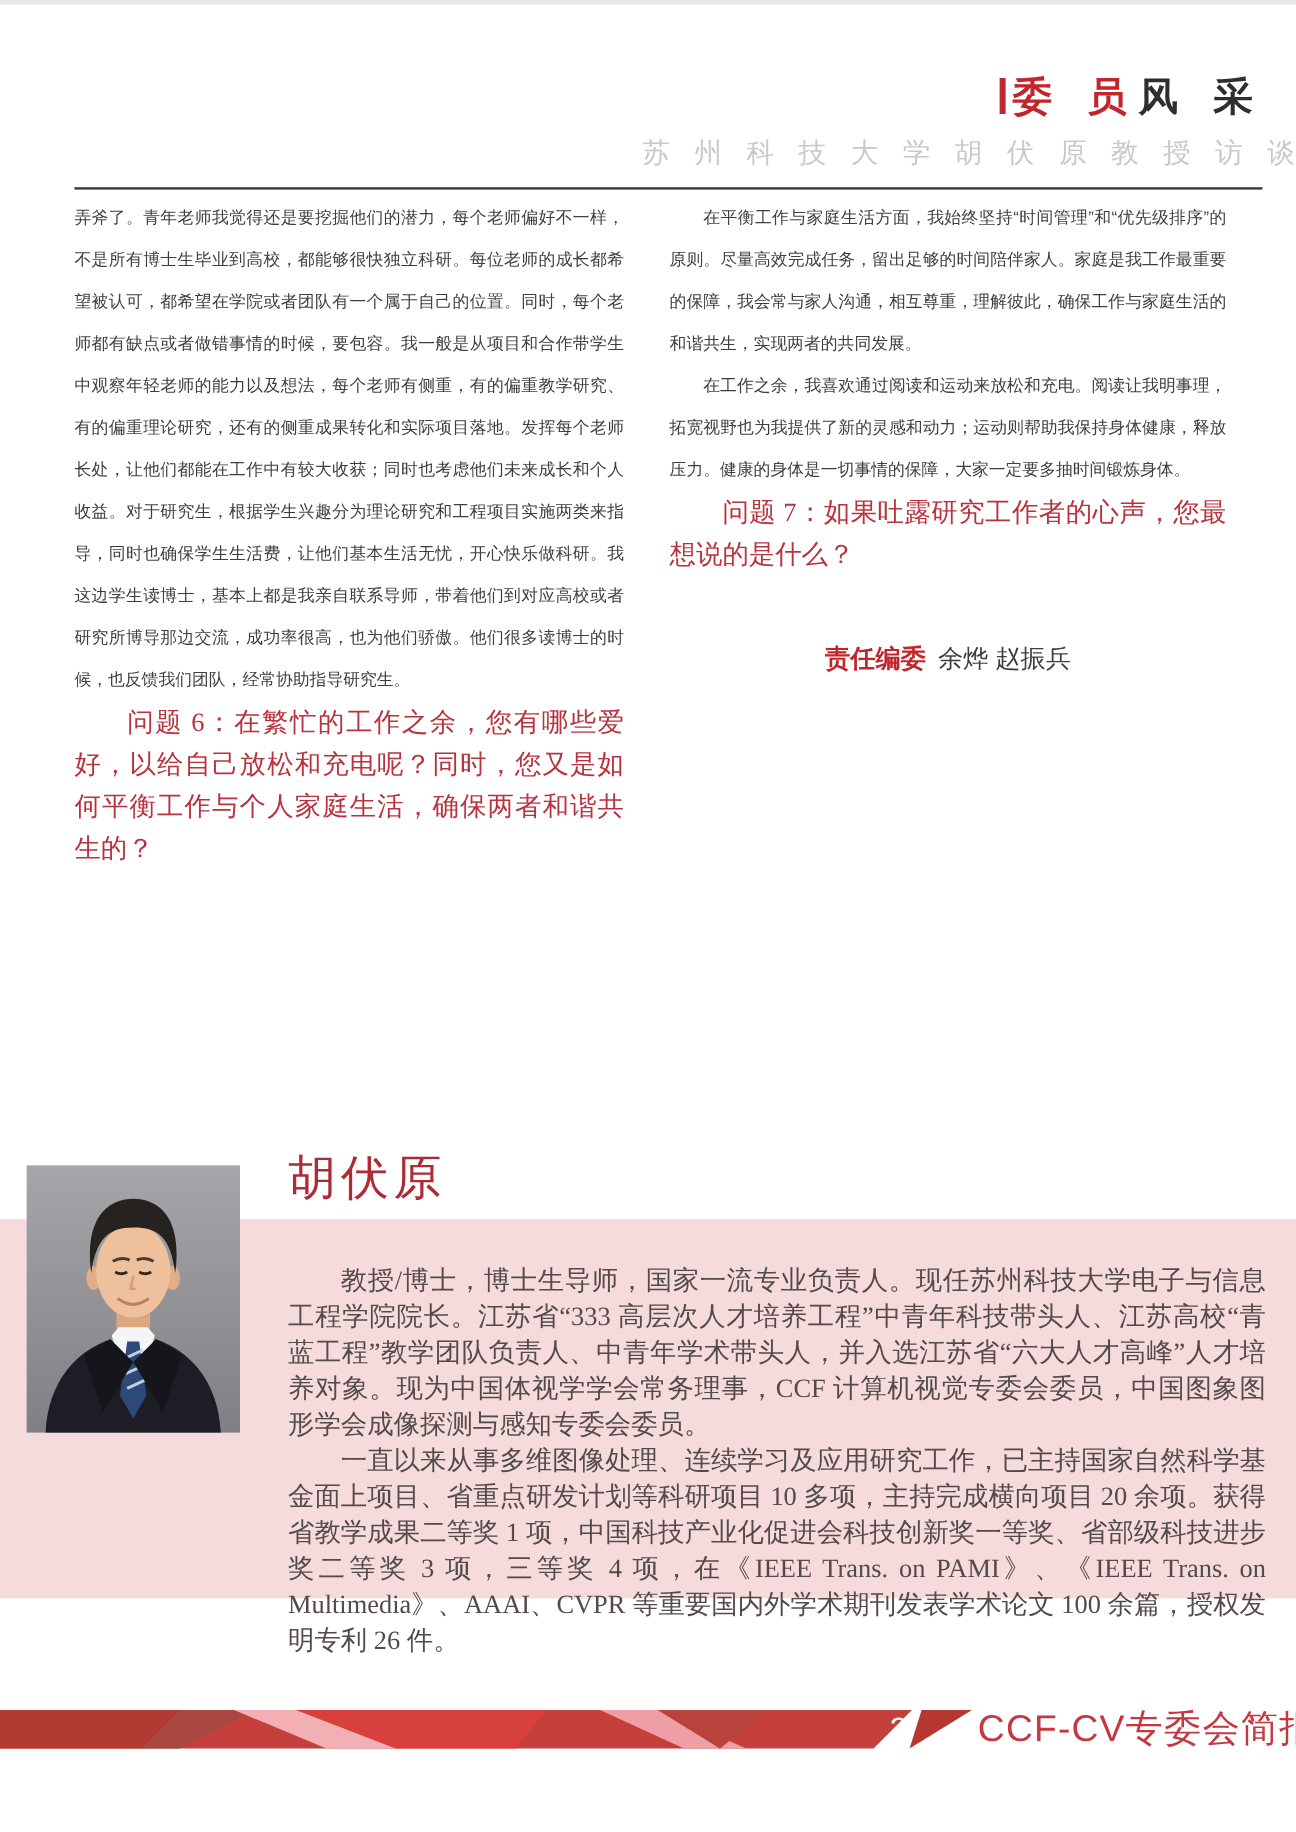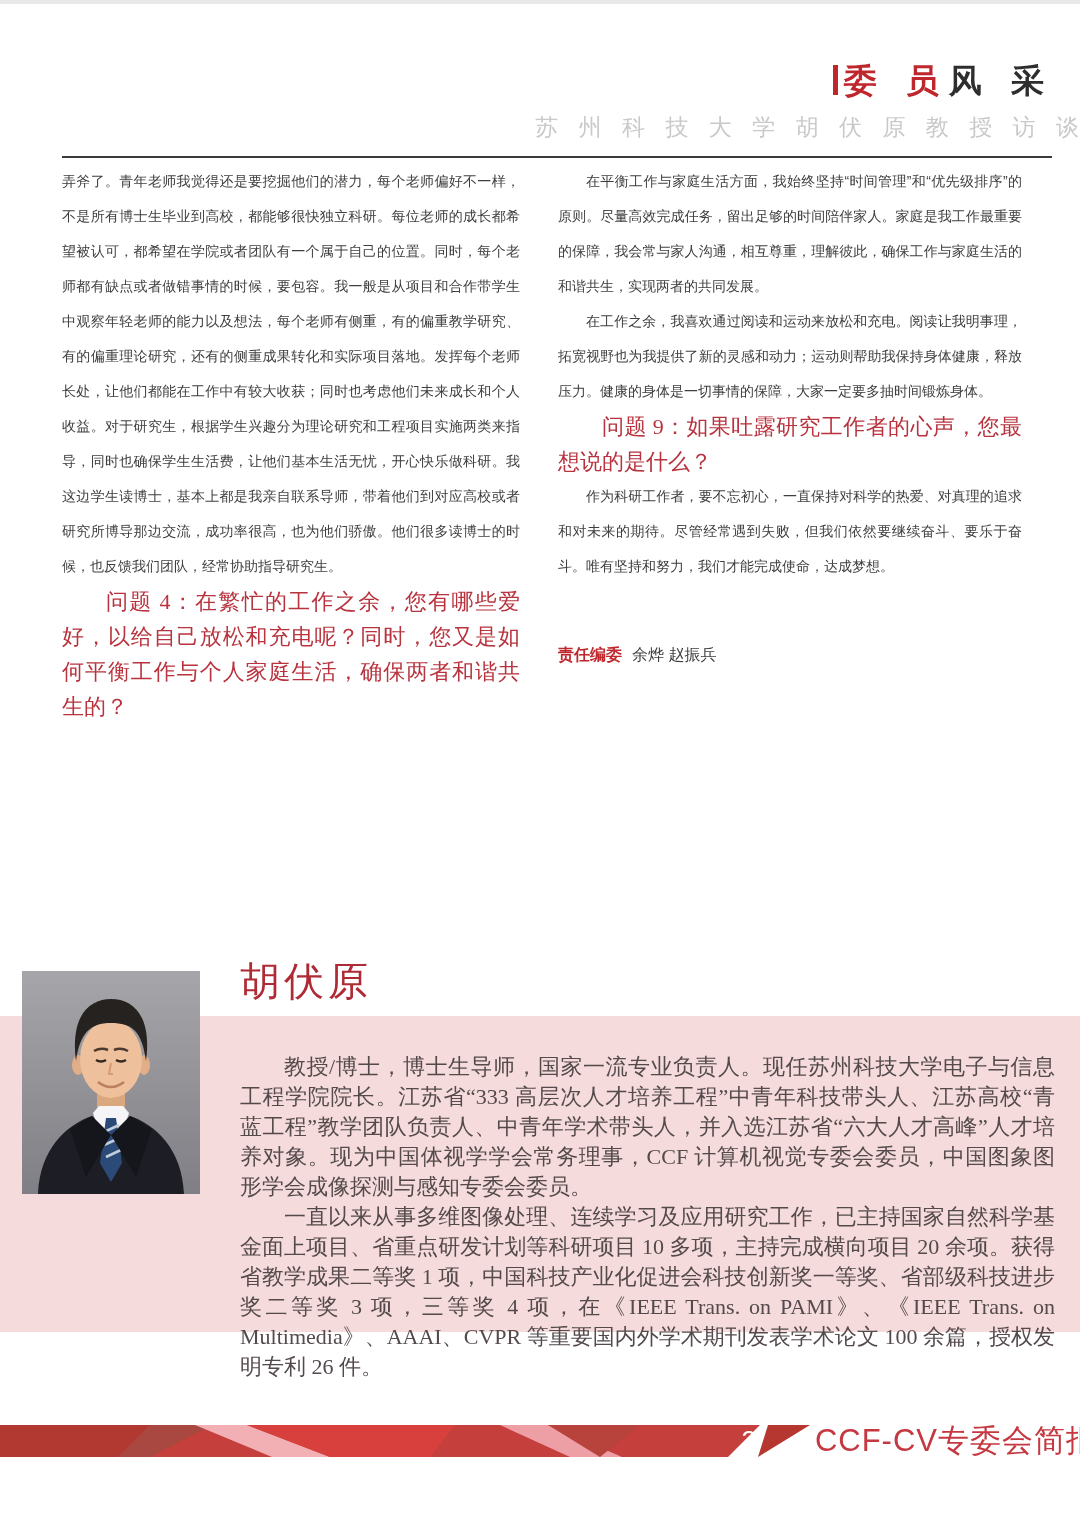--- a/index.html
+++ b/index.html
@@ -38,21 +38,21 @@
   p.question{
     margin:0;font-family:"Liberation Serif",serif;
     font-size:22px;line-height:35px;color:#B8333E;
     text-align:justify;text-indent:2em;
   }
   .q8{margin-top:10px;}
   .gap16{margin-top:16px;}
   .gap48{margin-top:48px;}
   .gap12{margin-top:12px;}
   .editor{
-    margin-top:56px;text-align:left;font-size:16px;line-height:30px;white-space:nowrap;
+    margin-top:56px;text-align:center;font-size:21px;line-height:30px;white-space:nowrap;
   }
   .editor .label{color:#C0272D;font-weight:bold;}
   .editor .names{color:#3E3E3E;margin-left:10px;}
   
   .pink-box{position:absolute;left:0;top:1012px;width:1080px;height:316px;background:#F5DBDB;}
   .photo{position:absolute;left:22px;top:967px;width:178px;height:223px;z-index:3;display:block;}
   .prof-name{
     position:absolute;left:240px;top:950px;z-index:3;
     font-size:40px;color:#AE2B35;letter-spacing:4px;text-align:right;
   }
@@ -79,28 +79,27 @@
 <div class="page">
 
   <div class="hdr-title">
     <span class="bar"></span><span class="red">委 员</span><span class="dark">风 采</span>
   </div>
   <div class="hdr-sub">苏 州 科 技 大 学 胡 伏 原 教 授 访 谈</div>
   <div class="divider"></div>
 
   <div class="col col-left">
     <p class="body">弄斧了。青年老师我觉得还是要挖掘他们的潜力，每个老师偏好不一样，不是所有博士生毕业到高校，都能够很快独立科研。每位老师的成长都希望被认可，都希望在学院或者团队有一个属于自己的位置。同时，每个老师都有缺点或者做错事情的时候，要包容。我一般是从项目和合作带学生中观察年轻老师的能力以及想法，每个老师有侧重，有的偏重教学研究、有的偏重理论研究，还有的侧重成果转化和实际项目落地。发挥每个老师长处，让他们都能在工作中有较大收获；同时也考虑他们未来成长和个人收益。对于研究生，根据学生兴趣分为理论研究和工程项目实施两类来指导，同时也确保学生生活费，让他们基本生活无忧，开心快乐做科研。我这边学生读博士，基本上都是我亲自联系导师，带着他们到对应高校或者研究所博导那边交流，成功率很高，也为他们骄傲。他们很多读博士的时候，也反馈我们团队，经常协助指导研究生。</p>
-    <p class="question q8">问题 4：在繁忙的工作之余，您有哪些爱好，以给自己放松和充电呢？同时，您又是如何平衡工作与个人家庭生活，确保两者和谐共生的？</p>
+    <p class="question q8">问题 6：在繁忙的工作之余，您有哪些爱好，以给自己放松和充电呢？同时，您又是如何平衡工作与个人家庭生活，确保两者和谐共生的？</p>
   </div>
 
   <div class="col col-right">
     <p class="body indent gap16">在平衡工作与家庭生活方面，我始终坚持“时间管理”和“优先级排序”的原则。尽量高效完成任务，留出足够的时间陪伴家人。家庭是我工作最重要的保障，我会常与家人沟通，相互尊重，理解彼此，确保工作与家庭生活的和谐共生，实现两者的共同发展。</p>
     <p class="body indent">在工作之余，我喜欢通过阅读和运动来放松和充电。阅读让我明事理，拓宽视野也为我提供了新的灵感和动力；运动则帮助我保持身体健康，释放压力。健康的身体是一切事情的保障，大家一定要多抽时间锻炼身体。</p>
-    <p class="question gap48">问题 9：如果吐露研究工作者的心声，您最想说的是什么？</p>
-    <p class="body indent gap12">作为科研工作者，要不忘初心，一直保持对科学的热爱、对真理的追求和对未来的期待。尽管经常遇到失败，但我们依然要继续奋斗、要乐于奋斗。唯有坚持和努力，我们才能完成使命，达成梦想。</p>
+    <p class="question gap48">问题 7：如果吐露研究工作者的心声，您最想说的是什么？</p>
     <div class="editor">
       <span class="label">责任编委</span><span class="names">余烨 赵振兵</span>
     </div>
   </div>
 
   <div class="pink-box"></div>
 
   <svg class="photo" viewBox="0 0 178 223" aria-hidden="true">
     <defs>
       <linearGradient id="bgGrad" x1="0" y1="0" x2="0" y2="1">

